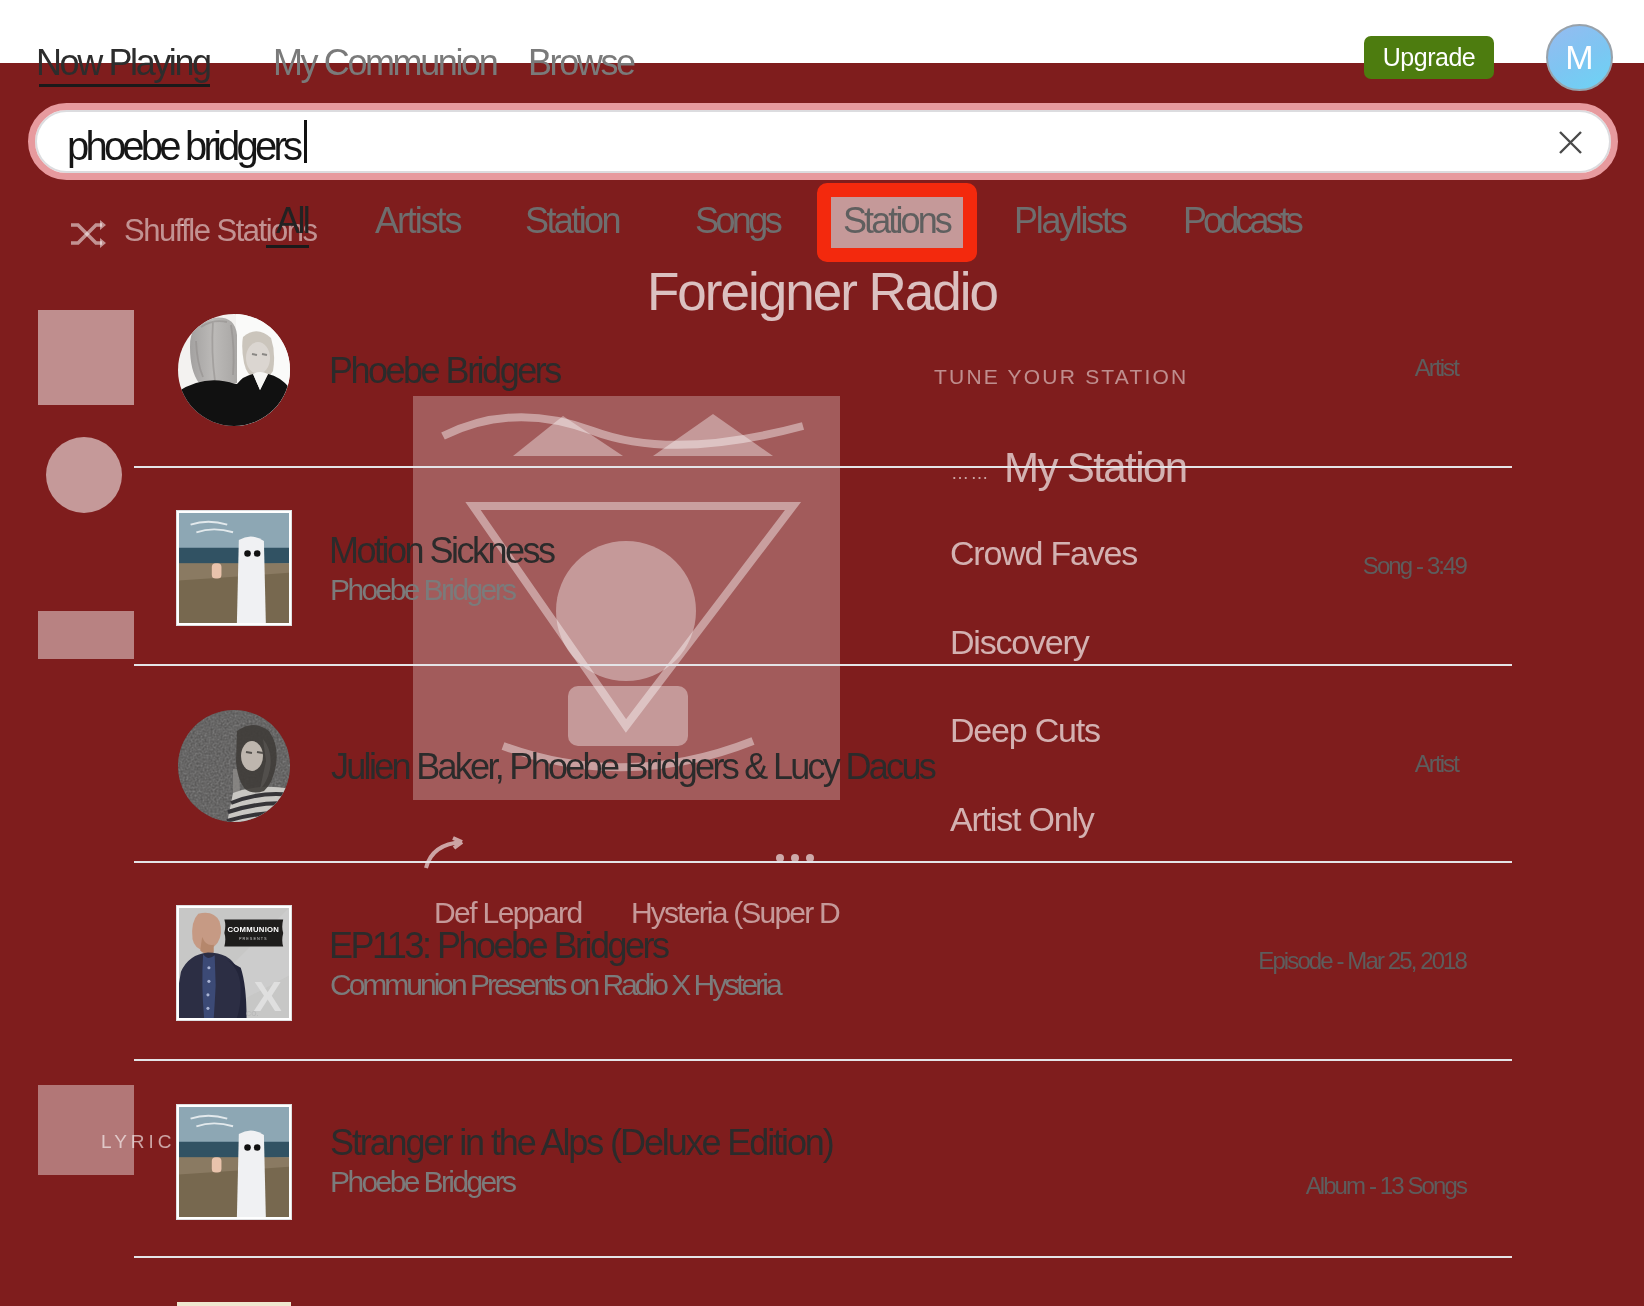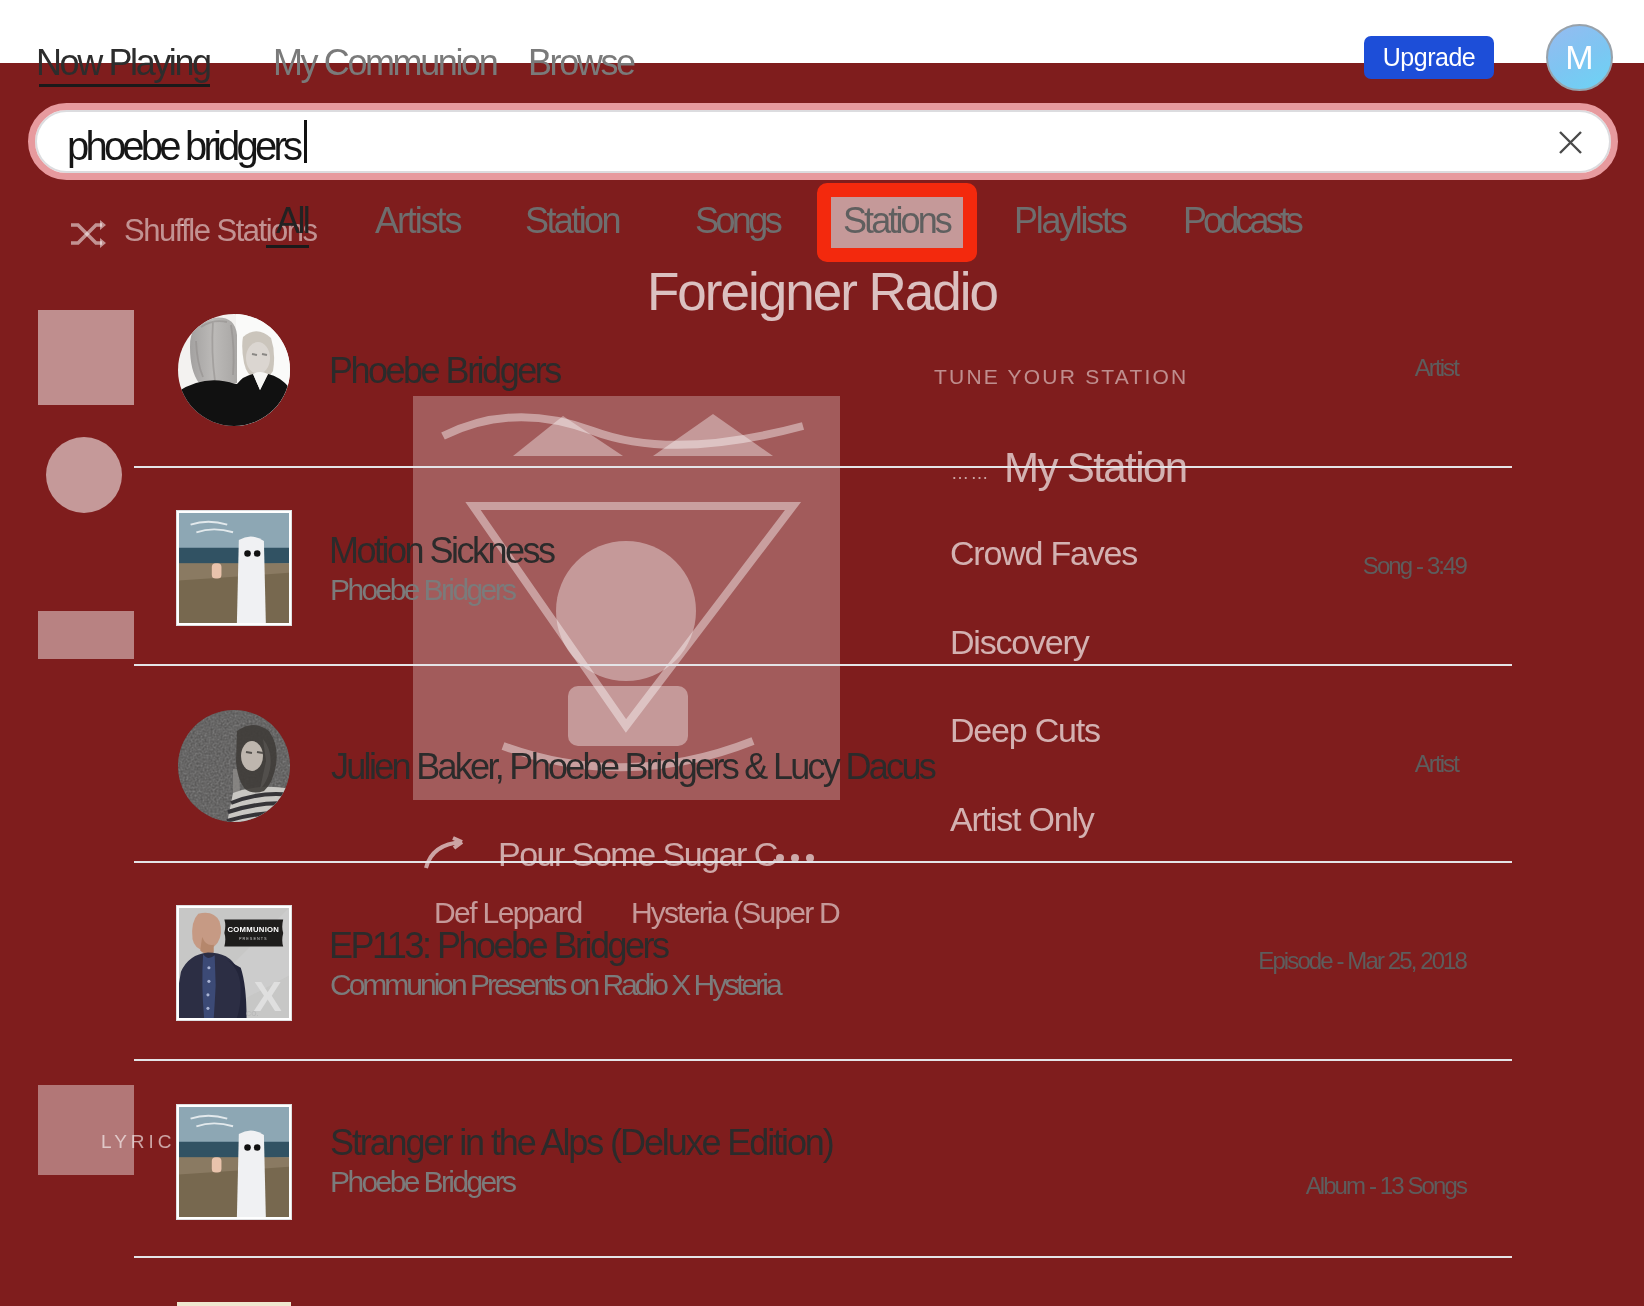--- a/index.html
+++ b/index.html
@@ -27,21 +27,21 @@
   
   .divider{position:absolute;left:134px;width:1378px;height:2px;background:#e4e4e7;}
   .thumb{position:absolute;left:177px;width:114px;height:114px;}
   .sq{background:#fff;box-shadow:0 0 0 1px #dedee0;}
   .sq svg{margin:2px;}
 
   .title{position:absolute;left:332px;font-size:36px;letter-spacing:-2.5px;color:#2b2b2b;white-space:nowrap;z-index:2;}
   .sub{position:absolute;left:332px;font-size:30px;letter-spacing:-2.6px;color:#7b7b7b;white-space:nowrap;z-index:2;}
   .rlabel{position:absolute;font-size:24px;letter-spacing:-1.9px;color:#5d5d5d;white-space:nowrap;text-align:right;right:178px;z-index:2;}
   
-  #upgrade{position:absolute;left:1364px;top:36px;width:130px;height:43px;background:#1d4ed8;border-radius:7px;
+  #upgrade{position:absolute;left:1364px;top:36px;width:130px;height:43px;background:#4d7c0f;border-radius:7px;
            color:#fff;font-size:25px;text-align:center;line-height:43px;letter-spacing:-0.5px;}
   #avatar{position:absolute;left:1546px;top:24px;width:67px;height:67px;border-radius:50%;box-sizing:border-box;
           border:2px solid #98a2ab;background:linear-gradient(150deg,#96bbf0 0%,#7cc6f2 55%,#6cd4f5 100%);
           color:#fff;font-size:34px;text-align:center;line-height:63px;}
 </style>
 </head>
 <body>
 
 <div id="under">
 
@@ -73,21 +73,20 @@
         <path d="M100 60 L150 20 L210 60 Z"></path>
           <path d="M240 60 L300 18 L360 60 Z"></path>
         <rect x="155" y="290" width="120" height="60" rx="10"></rect>
       </g>
     </svg>
   </div>
 
   <svg class="abs" style="left:422px;top:773px;" width="56" height="34" viewBox="0 0 56 34">
     <path d="M4 32 Q10 8 40 6 M40 6 l-9 -4 M40 6 l-8 6" stroke="rgba(255,255,255,0.6)" stroke-width="4" fill="none"></path>
   </svg>
-  <div class="faint" style="left:498px;top:772px;font-size:34px;letter-spacing:-1.5px;color:rgba(255,255,255,0.62);">Pour Some Sugar C</div>
   <div class="abs" style="left:776px;top:791px;width:8px;height:8px;border-radius:50%;background:rgba(255,255,255,0.62);"></div>
   <div class="abs" style="left:791px;top:791px;width:8px;height:8px;border-radius:50%;background:rgba(255,255,255,0.62);"></div>
   <div class="abs" style="left:806px;top:791px;width:8px;height:8px;border-radius:50%;background:rgba(255,255,255,0.62);"></div>
   <div class="faint" style="left:434px;top:833px;font-size:30px;letter-spacing:-1.6px;color:rgba(255,255,255,0.55);">Def Leppard</div>
   <div class="faint" style="left:631px;top:833px;font-size:30px;letter-spacing:-1.8px;color:rgba(255,255,255,0.55);">Hysteria (Super D</div>
 
   <div class="faint" style="left:101px;top:1068px;font-size:19px;letter-spacing:4px;color:rgba(255,255,255,0.6);">LYRICS</div>
 
   <div class="faint" style="left:934px;top:302px;font-size:21px;letter-spacing:2.2px;color:rgba(255,255,255,0.5);">TUNE YOUR STATION</div>
   <div class="faint" style="left:951px;top:400px;font-size:18px;letter-spacing:1.5px;color:rgba(255,255,255,0.6);">……</div>

